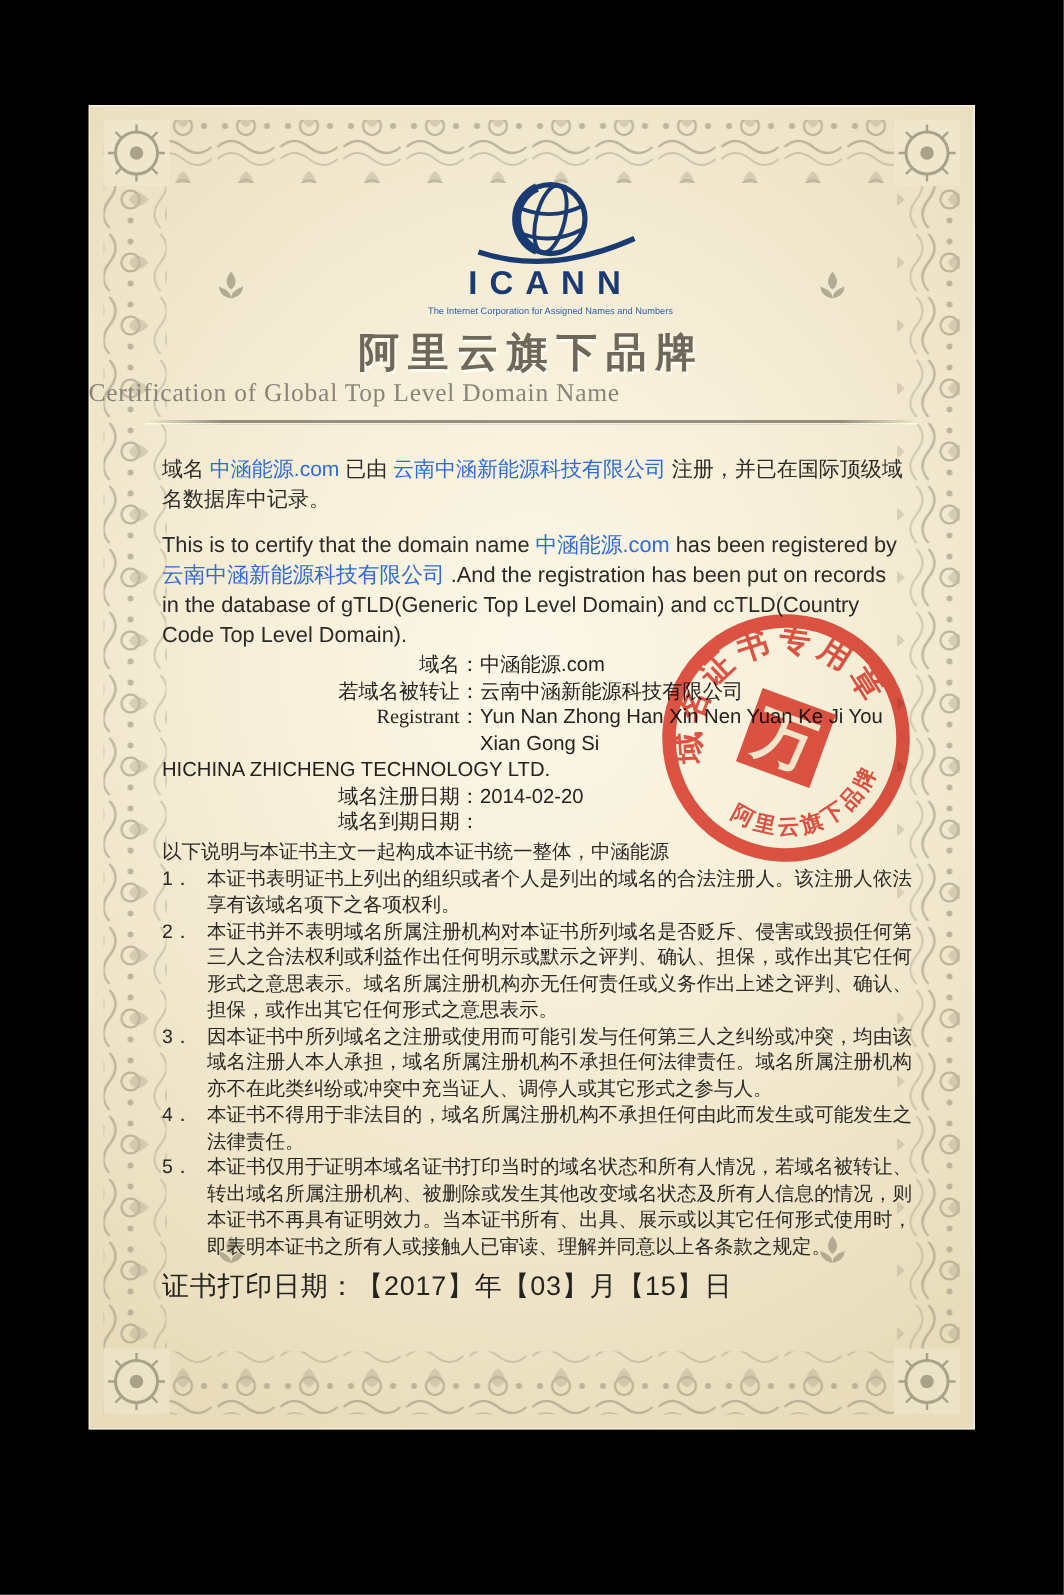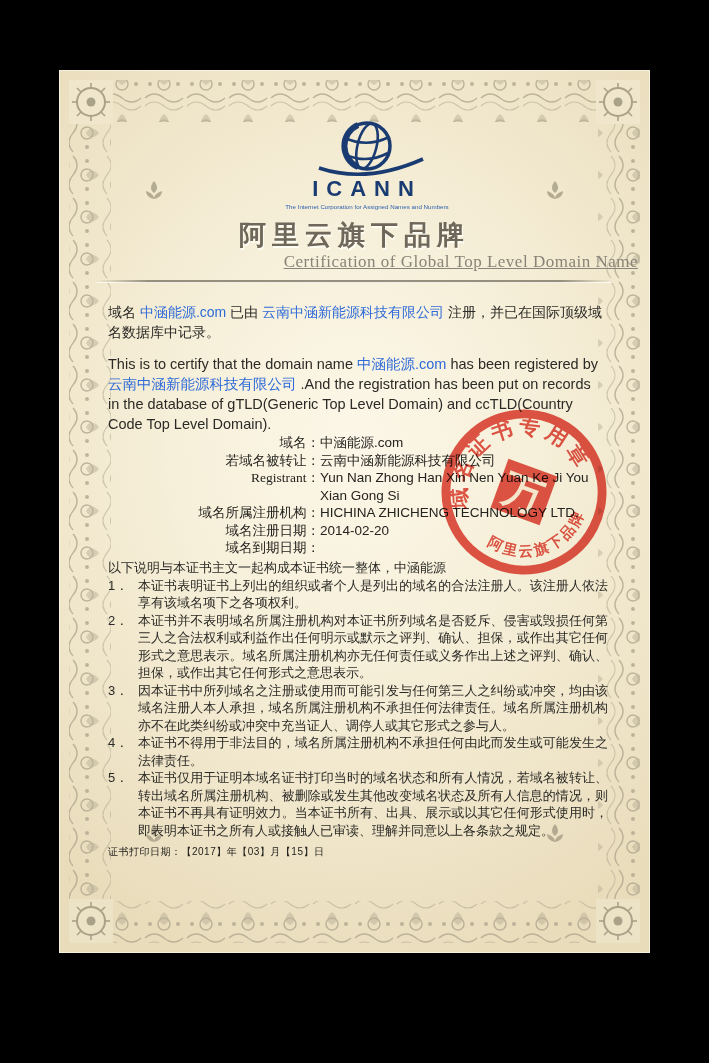--- a/index.html
+++ b/index.html
@@ -15,44 +15,44 @@
     box-shadow:inset 0 0 0 1px rgba(255,255,252,.55);
   }
   .border-svg{position:absolute;left:0;top:0;width:591px;height:883px;pointer-events:none;}
   .logo-wrap{position:absolute;top:48px;left:0;right:0;text-align:center;padding-left:24px;}
   .cert-title{
     position:absolute;top:147px;left:0;right:0;text-align:center;
     font-size:27px;font-weight:bold;color:#6e675a;letter-spacing:6px;
     text-shadow:1px 2px 1px rgba(255,255,247,.95);
   }
   .cert-subtitle{
-    position:absolute;top:182px;left:0;right:12px;text-align:right;
+    position:absolute;top:182px;left:0;right:12px;text-align:left;
     font-family:"Liberation Serif","DejaVu Serif",serif;
-    font-size:17px;color:#8a8478;letter-spacing:.5px;text-decoration:underline;
+    font-size:17px;color:#8a8478;letter-spacing:.5px;
   }
   .divider{
     position:absolute;top:210px;left:38px;right:38px;height:2px;
     background:linear-gradient(to right,rgba(110,102,85,0),rgba(110,102,85,.7) 10%,
       rgba(110,102,85,.7) 90%,rgba(110,102,85,0));
     border-bottom:1px solid rgba(255,255,250,.85);
   }
   .para{position:absolute;left:49px;width:498px;color:#2b2a26;}
   .p-cn{top:233px;font-size:14px;line-height:19.5px;}
   .p-en{top:284px;font-size:14.5px;line-height:20px;}
   .blue{color:#2e6bd8;}
   .details{position:absolute;top:364px;left:49px;width:498px;}
   .drow{display:flex;font-size:13.5px;line-height:17.5px;color:#24231f;}
   .dlabel{width:212px;flex:none;text-align:right;white-space:pre;font-family:Liberation Serif, serif;}
   .dvalue{flex:1;text-align:left;}
   .terms{position:absolute;top:489px;left:49px;width:500px;
     font-size:13px;line-height:17.5px;color:#2b2a26;}
   .trow{display:flex;}
   .tnum{width:30px;flex:none;}
   .ttext{flex:1;text-align:justify;}
-  .print-date{position:absolute;top:775px;left:49px;font-size:10px;color:#24231f;letter-spacing:.5px;}
+  .print-date{position:absolute;top:775px;left:49px;font-size:18px;color:#24231f;letter-spacing:.5px;}
   .stamp{
     position:absolute;left:377px;top:334px;width:176px;height:176px;
     mix-blend-mode:multiply;opacity:.92;
   }
 </style>
 </head>
 <body>
 
 <div class="paper">
 
@@ -140,21 +140,20 @@
     </div>
     <div class="drow">
       <span class="dlabel">若域名被转让：</span>
       <span class="dvalue">云南中涵新能源科技有限公司</span>
     </div>
     <div class="drow">
       <span class="dlabel">Registrant：</span>
       <span class="dvalue">Yun Nan Zhong Han Xin Nen Yuan Ke Ji You Xian Gong Si</span>
     </div>
     <div class="drow">
-      <span class="dlabel">域名所属注册机构：</span>
       <span class="dvalue">HICHINA ZHICHENG TECHNOLOGY LTD.</span>
     </div>
     <div class="drow">
       <span class="dlabel">域名注册日期：</span>
       <span class="dvalue">2014-02-20</span>
     </div>
     <div class="drow">
       <span class="dlabel">域名到期日期：</span>
     </div>
   </div>

